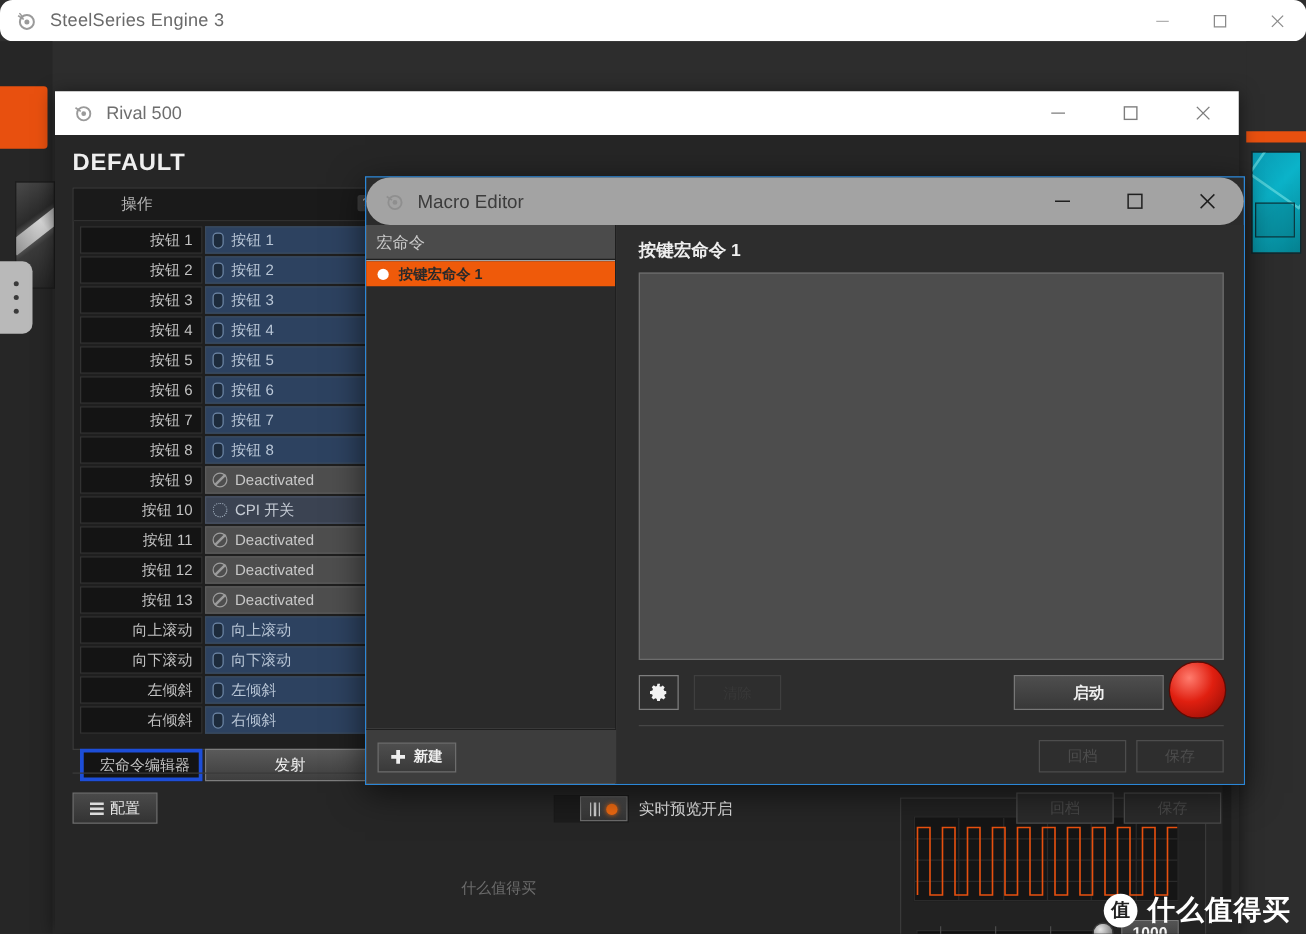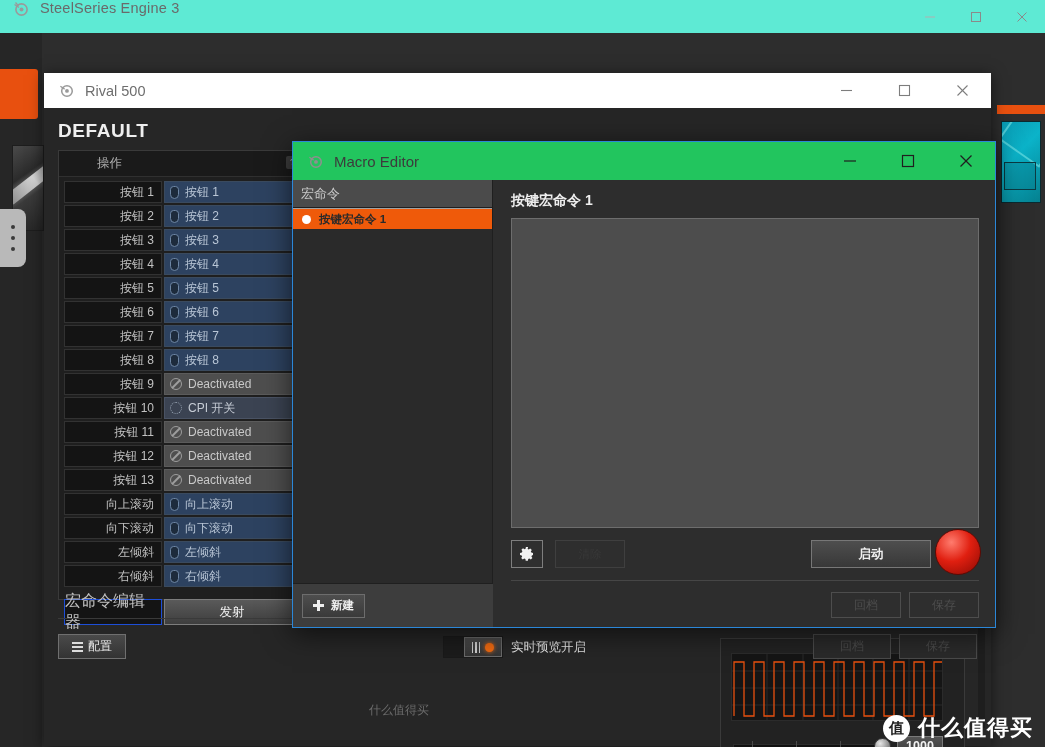--- a/index.html
+++ b/index.html
@@ -8,21 +8,21 @@
     background: #2b2b2b;
     font-family: "Liberation Sans", "DejaVu Sans", sans-serif;
     overflow: hidden;
   }
   #root { position: relative; width: 1045px; height: 747px; }
 
   
   .sse-window { position: absolute; left: 0; top: 0; width: 1045px; height: 747px; background: #2e2e2e; }
   .sse-titlebar {
     position: absolute; left: 0; top: 0; width: 1045px; height: 33px;
-    background: #5eead4; display: flex; align-items: flex-start;
+    background: #ffffff; display: flex; align-items: center; border-radius: 10px;
   }
   .sse-title-icon { margin-left: 12px; width: 18px; height: 18px; }
   .sse-title-text { margin-left: 10px; font-size: 14.5px; color: #6a6a6a; letter-spacing: .2px; }
   .wincontrols { position: absolute; right: 0; top: 0; height: 33px; display: flex; }
   .wc { width: 46px; height: 33px; display: flex; align-items: center; justify-content: center; color: #9a9a9a; }
   .wc svg { display: block; }
 
   
   .sse-body { position: absolute; left: 0; top: 33px; width: 1045px; height: 714px; background: #2d2d2d; }
 
@@ -109,23 +109,23 @@
   .act-val.assigned { background:#2d4260; color:#b9c6d6; }
   .act-val.deactivated { background:#4e4e4e; color:#c9c9c9; border-color:#5b5b5b; }
   .act-val.cpi { background:#3b4352; color:#c5cbd4; border-color:#4a5364; }
   .mouse-ico { width:9px; height:13px; border-radius:4px 4px 5px 5px; background:#1d2b3c; border:1px solid #6d86a5; flex:none; }
   .ban-ico { width:12px; height:12px; border-radius:50%; border:1.5px solid #9d9d9d; position:relative; flex:none; }
   .ban-ico:after { content:""; position:absolute; left:-1px; top:4px; width:12px; height:1.5px; background:#9d9d9d; transform:rotate(-45deg); }
   .cpi-ico { width:12px; height:12px; border-radius:50%; border:1.5px dotted #9aa7b6; flex:none; }
 
   .macro-row { display:flex; height:26px; margin:12px 5px 0 5px; }
   .macro-label {
-    width:98px; background:#141414; border:1px solid #1d4ed8;
+    width:98px; background:#141414; border:3px solid #1d4ed8;
     display:flex; align-items:center; justify-content:flex-end; padding-right:7px;
-    font-size:16px; color:#c2c2c2;
+    font-size:12px; color:#c2c2c2;
   }
   .macro-btn {
     flex:1; margin-left:2px; background:linear-gradient(#5a5a5a,#3e3e3e);
     border:1px solid #7d7d7d; display:flex; align-items:center; justify-content:center;
     font-size:12.5px; color:#f0f0f0;
   }
 
   
   .side-key-label { position:absolute; left:325px; top:594px; font-size:12px; color:#6b6b6b; }
   .wave-panel { position:absolute; left:676px; top:530px; width:245px; height:128px; background:#222; border:1px solid #3a3a3a; }
@@ -173,21 +173,21 @@
     width:78px; height:25px; background:#2a2a2a; border:1px solid #4a4a4a;
     display:flex; align-items:center; justify-content:center;
     font-size:12px; color:#4a4a4a;
   }
 
   
   .macro-dialog {
     position:absolute; left:292px; top:108px; width:704px; height:487px;
     background:#2b2b2b; border:1px solid #2b87d8; box-shadow:0 6px 26px rgba(0,0,0,.6);
   }
-  .me-titlebar { height:38px; background:#22c55e; display:flex; align-items:center; position:relative; }
+  .me-titlebar { height:38px; background:#a3a3a3; display:flex; align-items:center; position:relative;border-radius:19px; }
   .me-title-icon { margin-left:14px; width:17px; height:17px; }
   .me-title-text { margin-left:10px; font-size:15px; color:#3c3c3c; }
   .me-wincontrols { position:absolute; right:0; top:0; height:38px; display:flex; }
   .me-wc { width:58px; height:38px; display:flex; align-items:center; justify-content:center; color:#2a2a2a; }
 
   .me-body { position:absolute; left:0; top:38px; width:702px; height:447px; display:flex; }
   .me-left { width:200px; background:#a3a3a3; border-right:1px solid #1f1f1f; position:relative; }
   .me-left-head {
     height:28px; background:#4b4b4b; display:flex; align-items:center; padding-left:8px;
     font-size:13px; color:#c9c9c9; border-bottom:1px solid #1f1f1f;

